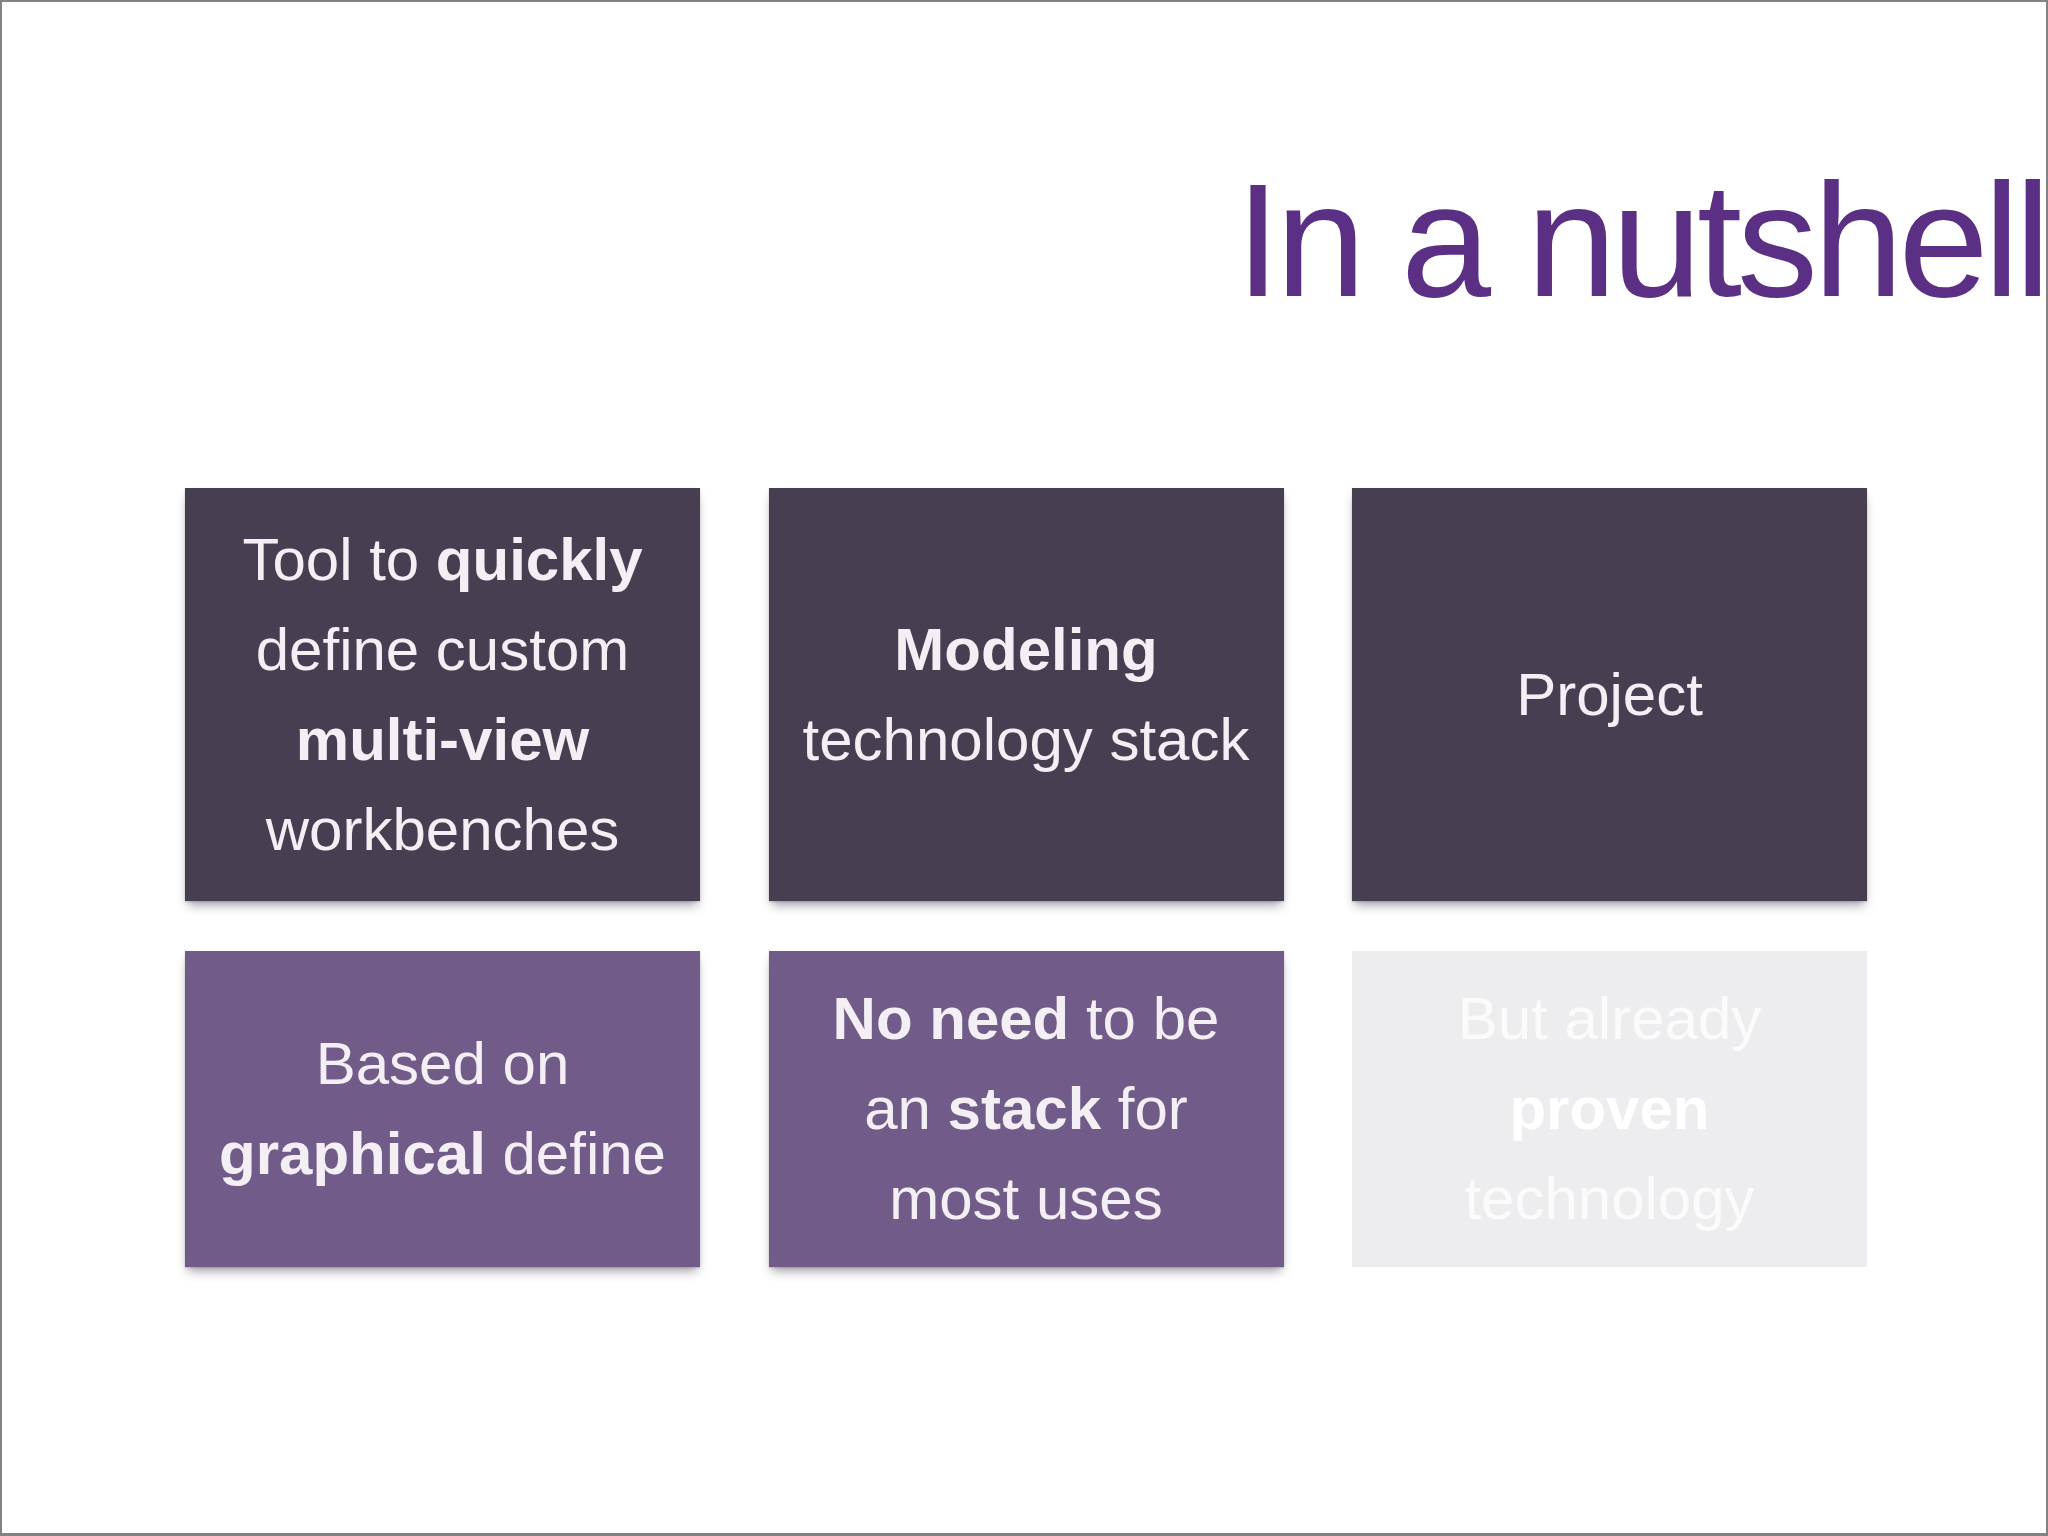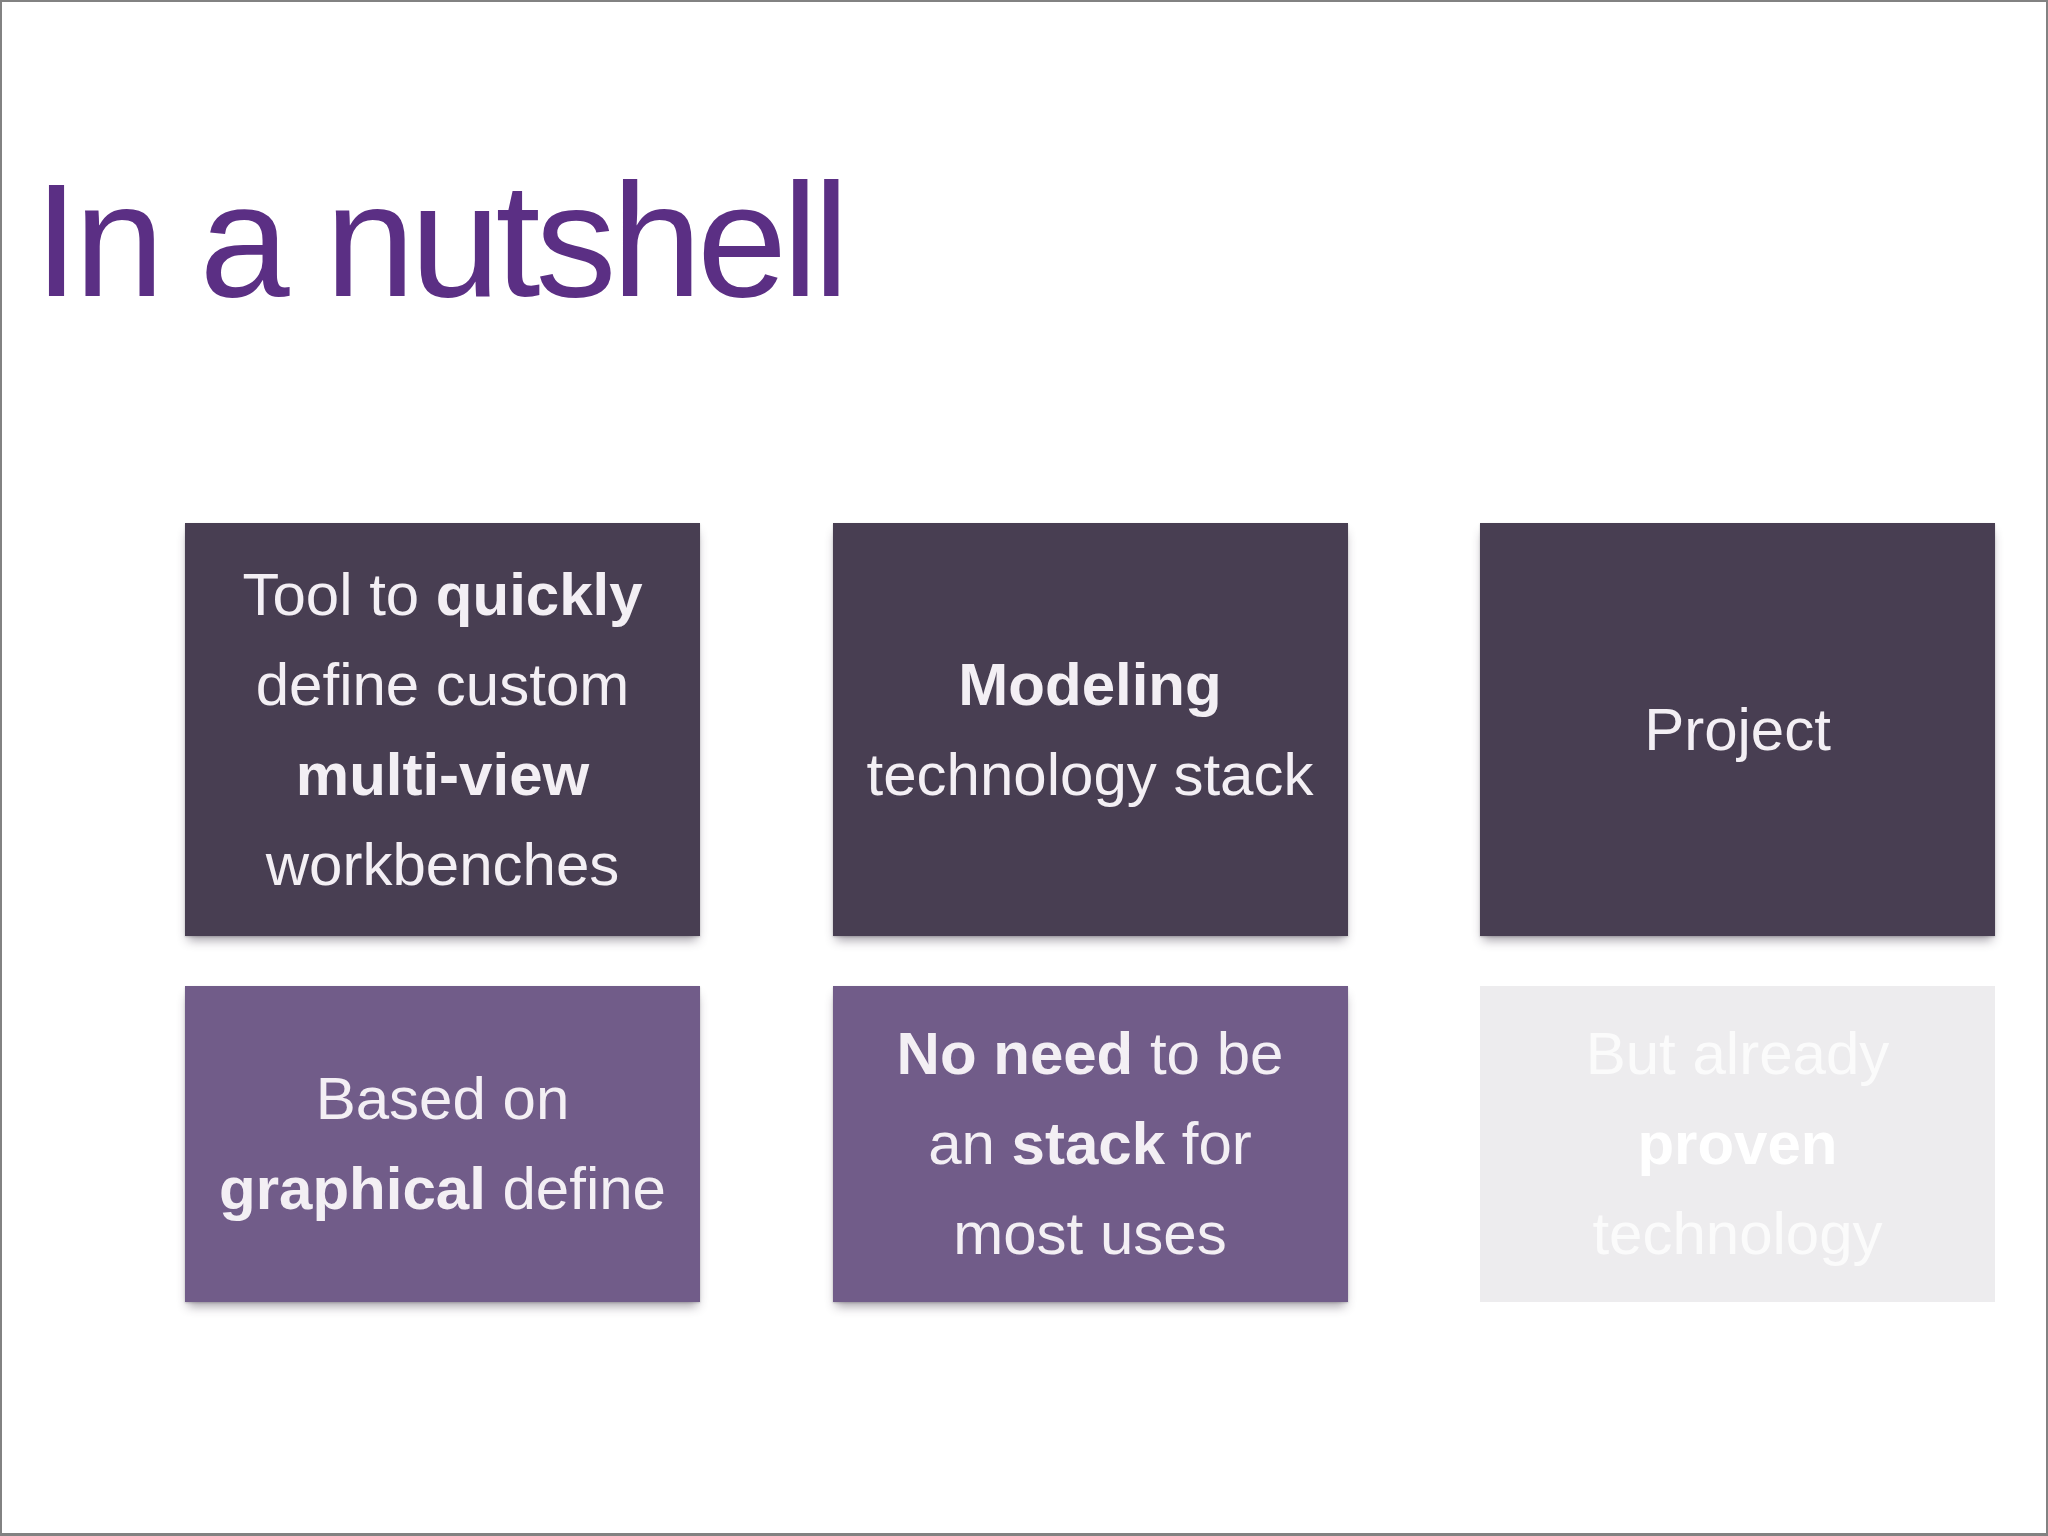--- a/index.html
+++ b/index.html
@@ -10,32 +10,32 @@
     border:2px solid #828282;
     border-bottom-width:3px;
     box-sizing:border-box;
     font-family:"Liberation Sans", sans-serif;
     overflow:hidden;
   }
   .title{
     position:absolute;
     left:0;right:0;
     top:157px;
-    text-align:left;
+    text-align:right;
     font-size:162px;
     line-height:1;
     letter-spacing:-0.03em;
     color:#5b2f84;
     font-weight:400;
     padding-left:32px;
   }
   .grid{
     position:absolute;
-    left:183px;top:521px;
-    width:1810px;
+    left:183px;top:486px;
+    width:1682px;
     display:grid;
     grid-template-columns:repeat(3,515px);
     grid-template-rows:413px 316px;
     justify-content:space-between;
     row-gap:50px;
   }
   .card{
     display:flex;
     align-items:center;
     justify-content:center;

